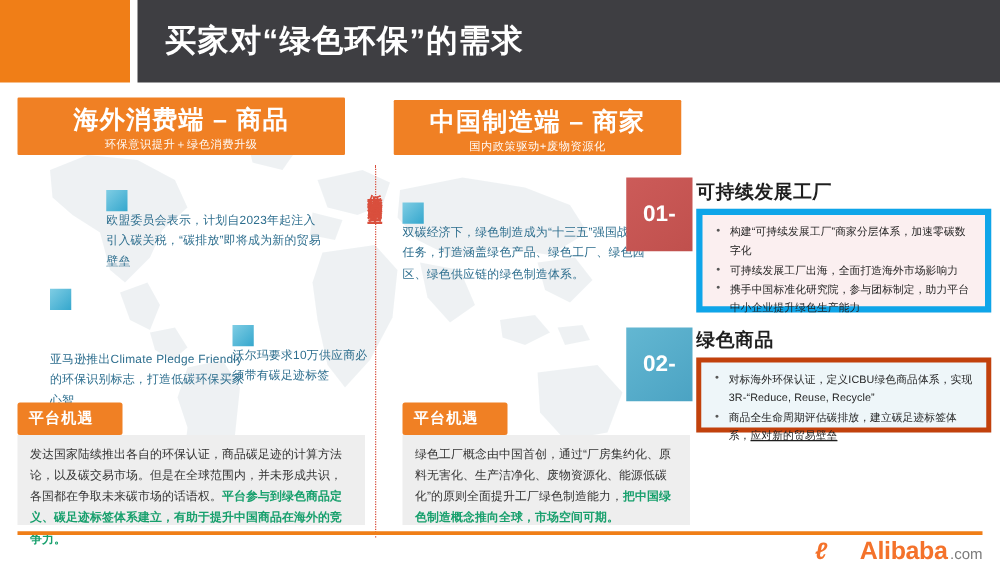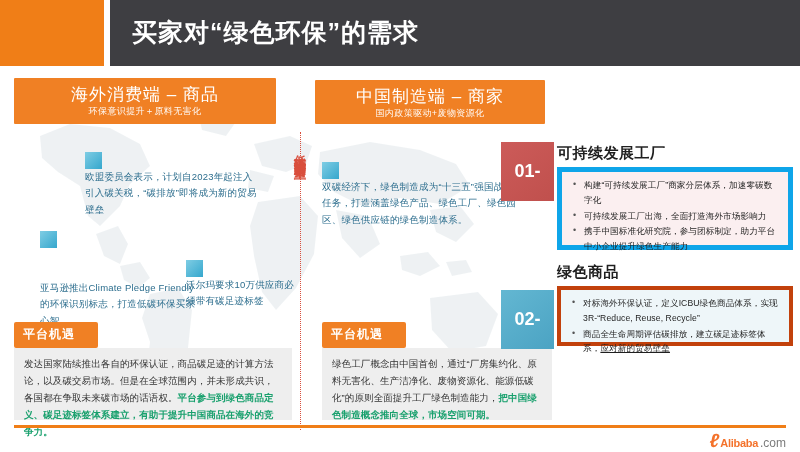--- a/index.html
+++ b/index.html
@@ -56,22 +56,22 @@
 
   
   .banner {
     position: absolute;
     background: #f08024;
     color: #ffffff;
     text-align: center;
     border-radius: 1px;
   }
   .banner .b-title {
-    font-size: 17px;
-    font-weight: normal;
+    font-size: 20px;
+    font-weight: bold;
     letter-spacing: 1px;
     line-height: 1.25;
   }
   .banner .b-sub {
     font-size: 9px;
     line-height: 1.4;
     letter-spacing: 0.4px;
     opacity: 0.96;
   }
   #banner-left {
@@ -167,21 +167,21 @@
     position: absolute;
     width: 53px; height: 59px;
     color: #ffffff;
     font-size: 18px;
     font-weight: bold;
     display: flex;
     align-items: center;
     justify-content: center;
   }
   #badge-01 { left: 501px; top: 142px; background: linear-gradient(140deg,#cc5b59 0%,#c0504d 100%); }
-  #badge-02 { left: 501px; top: 262px; background: linear-gradient(140deg,#63b7d2 0%,#4ba3c3 100%); margin-top: 28px; }
+  #badge-02 { left: 501px; top: 262px; background: linear-gradient(140deg,#63b7d2 0%,#4ba3c3 100%); }
 
   .sec-title {
     position: absolute;
     font-size: 15px;
     font-weight: bold;
     letter-spacing: 0.5px;
   }
   #title-01 { left: 557px; top: 144px; color: #1f1f1f; }
   #title-02 { left: 557px; top: 263px; color: #1f1f1f; }
 
@@ -238,23 +238,24 @@
     color: #f4722b;
   }
   .logo .mark {
     font-size: 19px;
     font-weight: bold;
     font-style: italic;
     margin-right: 2px;
     letter-spacing: -1px;
   }
   .logo .word {
-    font-size: 11px;
+    font-size: 20px;
     font-weight: bold;
     letter-spacing: -0.3px;
+    margin-left: 25px;
   }
   .logo .dotcom {
     font-size: 12px;
     font-weight: normal;
     margin-left: 2px;
     color: #7b7b7b;
   }
 </style>
 </head>
 <body>
@@ -291,21 +292,21 @@
         <path d="M446 196 L466 194 L472 206 L452 210 Z"></path>
 
         <path d="M430 232 L478 226 L498 248 L486 280 L452 286 L432 264 Z"></path>
         <path d="M500 292 L516 288 L522 300 L504 304 Z"></path>
       </g>
     </svg>
   </div>
 
   <div class="banner" id="banner-left">
     <div class="b-title">海外消费端 – 商品</div>
-    <div class="b-sub">环保意识提升＋原料无害化</div>
+    <div class="b-sub">环保意识提升＋绿色消费升级</div>
   </div>
 
   <div class="banner" id="banner-mid">
     <div class="b-title">中国制造端 – 商家</div>
     <div class="b-sub">国内政策驱动+废物资源化</div>
   </div>
 
   <div class="v-divider"></div>
   <div class="v-text">低碳经济下的全新贸易壁垒</div>
 

